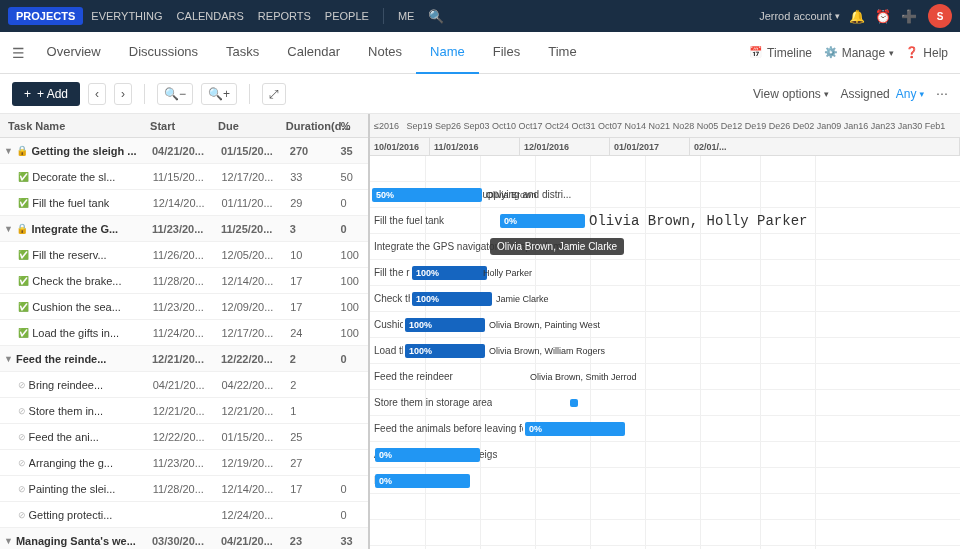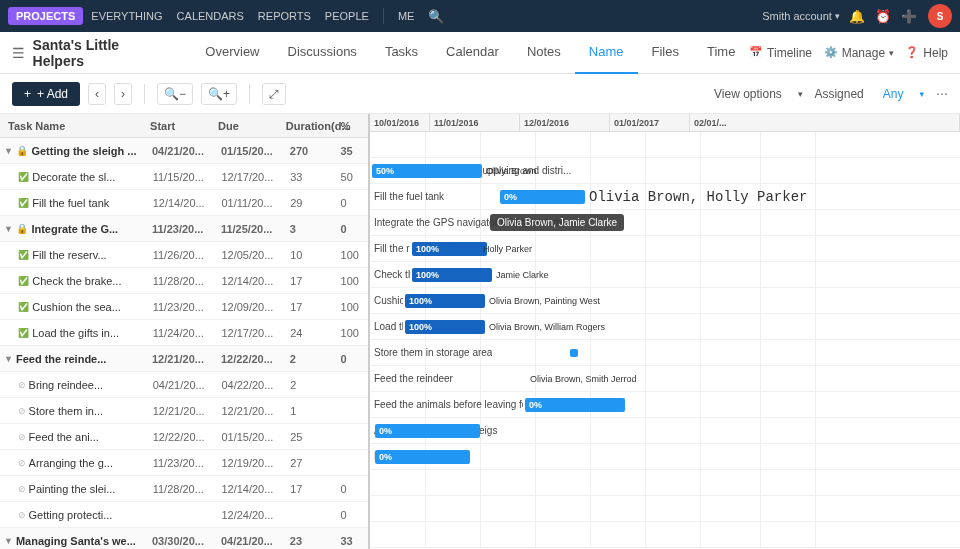--- a/index.html
+++ b/index.html
@@ -8,21 +8,21 @@
     
     .top-nav {
       background: #1a2e44;
       height: 32px;
       display: flex;
       align-items: center;
       padding: 0 8px;
       color: #fff;
     }
     .top-nav-projects {
-      background: #8b5cf6;
+      background: #1d4ed8;
       color: #fff;
       padding: 3px 8px;
       border-radius: 3px;
       font-size: 11px;
       font-weight: 600;
       margin-right: 8px;
     }
     .top-nav-item {
       color: #ccc;
       font-size: 11px;
@@ -149,21 +149,21 @@
       margin-left: auto;
       display: flex;
       align-items: center;
       gap: 12px;
       font-size: 12px;
       color: #555;
     }
     .view-options-right .vo-btn {
       display: flex;
       align-items: center;
-      gap: 16px;
+      gap: 3px;
       cursor: pointer;
     }
 
     
     .main-content {
       display: flex;
       height: calc(549px - 32px - 42px - 40px);
       overflow: hidden;
     }
 
@@ -247,33 +247,32 @@
   <span class="top-nav-projects">PROJECTS</span>
   <span class="top-nav-item">EVERYTHING</span>
   <span class="top-nav-item">CALENDARS</span>
   <span class="top-nav-item">REPORTS</span>
   <span class="top-nav-item">PEOPLE</span>
   <div class="top-nav-divider"></div>
   <span class="top-nav-item">ME</span>
   <span class="top-nav-item icon-search">🔍</span>
   <div class="top-nav-right">
     <span style="display:flex;align-items:center;gap:3px;">
-      <span>Smith account</span>
+      <span>Jerrod account</span>
       <span class="chevron-down">▾</span>
     </span>
     <span style="font-size:13px;">🔔</span>
     <span style="font-size:13px;">⏰</span>
     <span style="font-size:13px;">➕</span>
     <div class="avatar-circle">S</div>
   </div>
 </div>
 
 <div class="second-nav">
   <span class="hamburger">☰</span>
-  <span class="project-title">Santa's Little Helpers</span>
   <nav class="nav-tabs">
     <div class="nav-tab">Overview</div>
     <div class="nav-tab">Discussions</div>
     <div class="nav-tab">Tasks</div>
     <div class="nav-tab">Calendar</div>
     <div class="nav-tab">Notes</div>
     <div class="nav-tab active">Name</div>
     <div class="nav-tab">Files</div>
     <div class="nav-tab">Time</div>
   </nav>
@@ -491,20 +490,29 @@
           <div class="td-start">03/30/20...</div>
           <div class="td-due">04/21/20...</div>
           <div class="td-dur">23</div>
           <div class="td-pct">33</div>
         </div>
       </div>
   </div>
 
   <div class="gantt-area">
 
+    <div class="gantt-header">
+      <div style="display:flex;flex-direction:column;width:100%;height:100%;">
+        <div style="display:flex;align-items:center;height:100%;font-size:9px;color:#666;overflow:hidden;white-space:nowrap;padding-left:4px;">
+          <span style="font-size:9px;">
+            ≤2016&nbsp;&nbsp;&nbsp;Sep19 Sep26 Sep03 Oct10 Oct17 Oct24 Oct31 Oct07 No14 No21 No28 No05 De12 De19 De26 De02 Jan09 Jan16 Jan23 Jan30 Feb1
+          </span>
+        </div>
+      </div>
+    </div>
 
     <div style="display:flex;height:18px;background:#f5f5f5;border-bottom:1px solid #ddd;font-size:9px;color:#555;overflow:hidden;">
       <div style="width:60px;border-right:1px solid #ddd;padding-left:4px;display:flex;align-items:center;font-weight:600;">10/01/2016</div>
       <div style="width:90px;border-right:1px solid #ddd;padding-left:4px;display:flex;align-items:center;font-weight:600;">11/01/2016</div>
       <div style="width:90px;border-right:1px solid #ddd;padding-left:4px;display:flex;align-items:center;font-weight:600;">12/01/2016</div>
       <div style="width:80px;border-right:1px solid #ddd;padding-left:4px;display:flex;align-items:center;font-weight:600;">01/01/2017</div>
       <div style="flex:1;border-right:1px solid #ddd;padding-left:4px;display:flex;align-items:center;font-weight:600;">02/01/...</div>
     </div>
 
     <div id="gantt-body" style="flex:1;overflow:hidden;position:relative;">
@@ -610,34 +618,34 @@
         </div>
         <div style="height: 26px; border-bottom: 1px solid rgb(240, 240, 240); position: relative; display: flex; align-items: center;">
           <div style="position: absolute; top: 0px; bottom: 0px; left: 55px; width: 1px; background: rgb(239, 239, 239);"></div>
           <div style="position: absolute; top: 0px; bottom: 0px; left: 110px; width: 1px; background: rgb(239, 239, 239);"></div>
           <div style="position: absolute; top: 0px; bottom: 0px; left: 165px; width: 1px; background: rgb(239, 239, 239);"></div>
           <div style="position: absolute; top: 0px; bottom: 0px; left: 220px; width: 1px; background: rgb(239, 239, 239);"></div>
           <div style="position: absolute; top: 0px; bottom: 0px; left: 275px; width: 1px; background: rgb(239, 239, 239);"></div>
           <div style="position: absolute; top: 0px; bottom: 0px; left: 330px; width: 1px; background: rgb(239, 239, 239);"></div>
           <div style="position: absolute; top: 0px; bottom: 0px; left: 390px; width: 1px; background: rgb(239, 239, 239);"></div>
           <div style="position: absolute; top: 0px; bottom: 0px; left: 445px; width: 1px; background: rgb(239, 239, 239);"></div>
+          <span style="position: absolute; left: 4px; font-size: 10px; color: rgb(68, 68, 68); white-space: nowrap; overflow: hidden; max-width: 250px;">Feed the reindeer</span>
+          <span style="position: absolute; left: 160px; font-size: 9px; color: rgb(51, 51, 51); white-space: nowrap;">Olivia Brown, Smith Jerrod</span>
+        </div>
+        <div style="height: 26px; border-bottom: 1px solid rgb(240, 240, 240); position: relative; display: flex; align-items: center;">
+          <div style="position: absolute; top: 0px; bottom: 0px; left: 55px; width: 1px; background: rgb(239, 239, 239);"></div>
+          <div style="position: absolute; top: 0px; bottom: 0px; left: 110px; width: 1px; background: rgb(239, 239, 239);"></div>
+          <div style="position: absolute; top: 0px; bottom: 0px; left: 165px; width: 1px; background: rgb(239, 239, 239);"></div>
+          <div style="position: absolute; top: 0px; bottom: 0px; left: 220px; width: 1px; background: rgb(239, 239, 239);"></div>
+          <div style="position: absolute; top: 0px; bottom: 0px; left: 275px; width: 1px; background: rgb(239, 239, 239);"></div>
+          <div style="position: absolute; top: 0px; bottom: 0px; left: 330px; width: 1px; background: rgb(239, 239, 239);"></div>
+          <div style="position: absolute; top: 0px; bottom: 0px; left: 390px; width: 1px; background: rgb(239, 239, 239);"></div>
+          <div style="position: absolute; top: 0px; bottom: 0px; left: 445px; width: 1px; background: rgb(239, 239, 239);"></div>
           <span style="position: absolute; left: 4px; font-size: 10px; color: rgb(68, 68, 68); white-space: nowrap; overflow: hidden; max-width: 194px;">Store them in storage area</span>
           <div style="position: absolute; left: 200px; width: 8px; height: 8px; top: 9px; border-radius: 2px; display: flex; align-items: center; padding-left: 4px; font-size: 9px; color: rgb(255, 255, 255); font-weight: 600; background: rgb(33, 150, 243);"></div>
-        </div>
-        <div style="height: 26px; border-bottom: 1px solid rgb(240, 240, 240); position: relative; display: flex; align-items: center;">
-          <div style="position: absolute; top: 0px; bottom: 0px; left: 55px; width: 1px; background: rgb(239, 239, 239);"></div>
-          <div style="position: absolute; top: 0px; bottom: 0px; left: 110px; width: 1px; background: rgb(239, 239, 239);"></div>
-          <div style="position: absolute; top: 0px; bottom: 0px; left: 165px; width: 1px; background: rgb(239, 239, 239);"></div>
-          <div style="position: absolute; top: 0px; bottom: 0px; left: 220px; width: 1px; background: rgb(239, 239, 239);"></div>
-          <div style="position: absolute; top: 0px; bottom: 0px; left: 275px; width: 1px; background: rgb(239, 239, 239);"></div>
-          <div style="position: absolute; top: 0px; bottom: 0px; left: 330px; width: 1px; background: rgb(239, 239, 239);"></div>
-          <div style="position: absolute; top: 0px; bottom: 0px; left: 390px; width: 1px; background: rgb(239, 239, 239);"></div>
-          <div style="position: absolute; top: 0px; bottom: 0px; left: 445px; width: 1px; background: rgb(239, 239, 239);"></div>
-          <span style="position: absolute; left: 4px; font-size: 10px; color: rgb(68, 68, 68); white-space: nowrap; overflow: hidden; max-width: 250px;">Feed the reindeer</span>
-          <span style="position: absolute; left: 160px; font-size: 9px; color: rgb(51, 51, 51); white-space: nowrap;">Olivia Brown, Smith Jerrod</span>
         </div>
         <div style="height: 26px; border-bottom: 1px solid rgb(240, 240, 240); position: relative; display: flex; align-items: center;">
           <div style="position: absolute; top: 0px; bottom: 0px; left: 55px; width: 1px; background: rgb(239, 239, 239);"></div>
           <div style="position: absolute; top: 0px; bottom: 0px; left: 110px; width: 1px; background: rgb(239, 239, 239);"></div>
           <div style="position: absolute; top: 0px; bottom: 0px; left: 165px; width: 1px; background: rgb(239, 239, 239);"></div>
           <div style="position: absolute; top: 0px; bottom: 0px; left: 220px; width: 1px; background: rgb(239, 239, 239);"></div>
           <div style="position: absolute; top: 0px; bottom: 0px; left: 275px; width: 1px; background: rgb(239, 239, 239);"></div>
           <div style="position: absolute; top: 0px; bottom: 0px; left: 330px; width: 1px; background: rgb(239, 239, 239);"></div>
           <div style="position: absolute; top: 0px; bottom: 0px; left: 390px; width: 1px; background: rgb(239, 239, 239);"></div>
           <div style="position: absolute; top: 0px; bottom: 0px; left: 445px; width: 1px; background: rgb(239, 239, 239);"></div>

